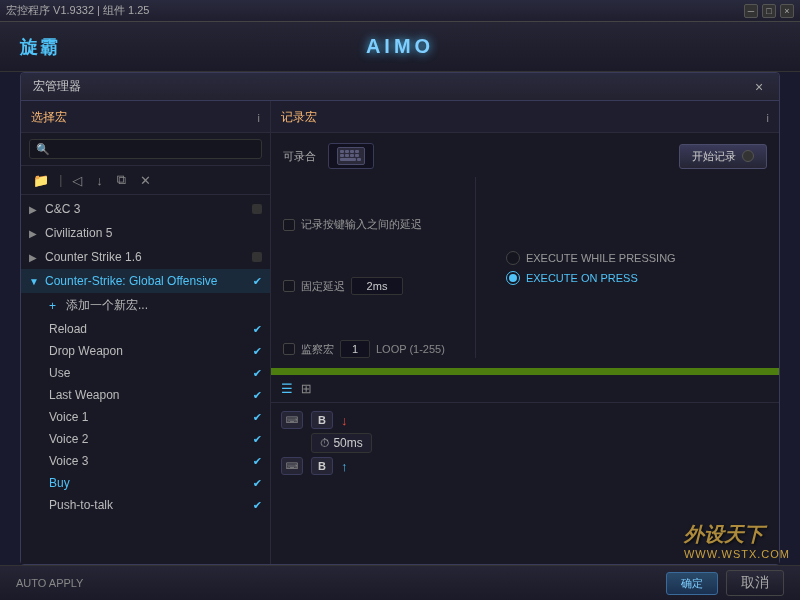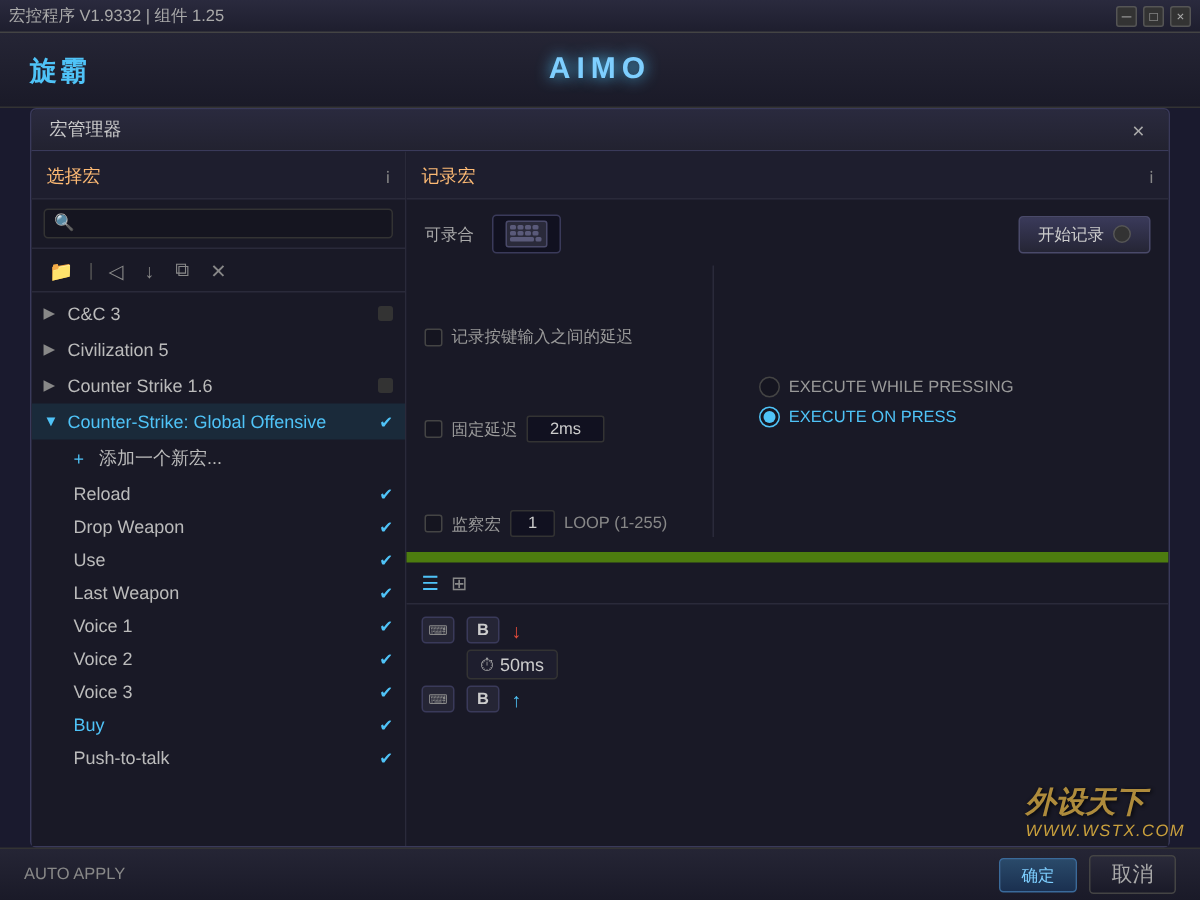--- a/index.html
+++ b/index.html
@@ -476,21 +476,20 @@
       font-size: 20px;
       font-weight: bold;
       text-shadow: 1px 1px 3px #000;
       font-style: italic;
     }
     .watermark-sub {
       color: #e8b840;
       font-size: 11px;
       text-align: left;
       letter-spacing: 1px;
-      font-style: italic;
     }
 
     .divider-v {
       width: 1px;
       background: #2a2a3a;
       align-self: stretch;
     }
   </style>
 </head>
 <body>

